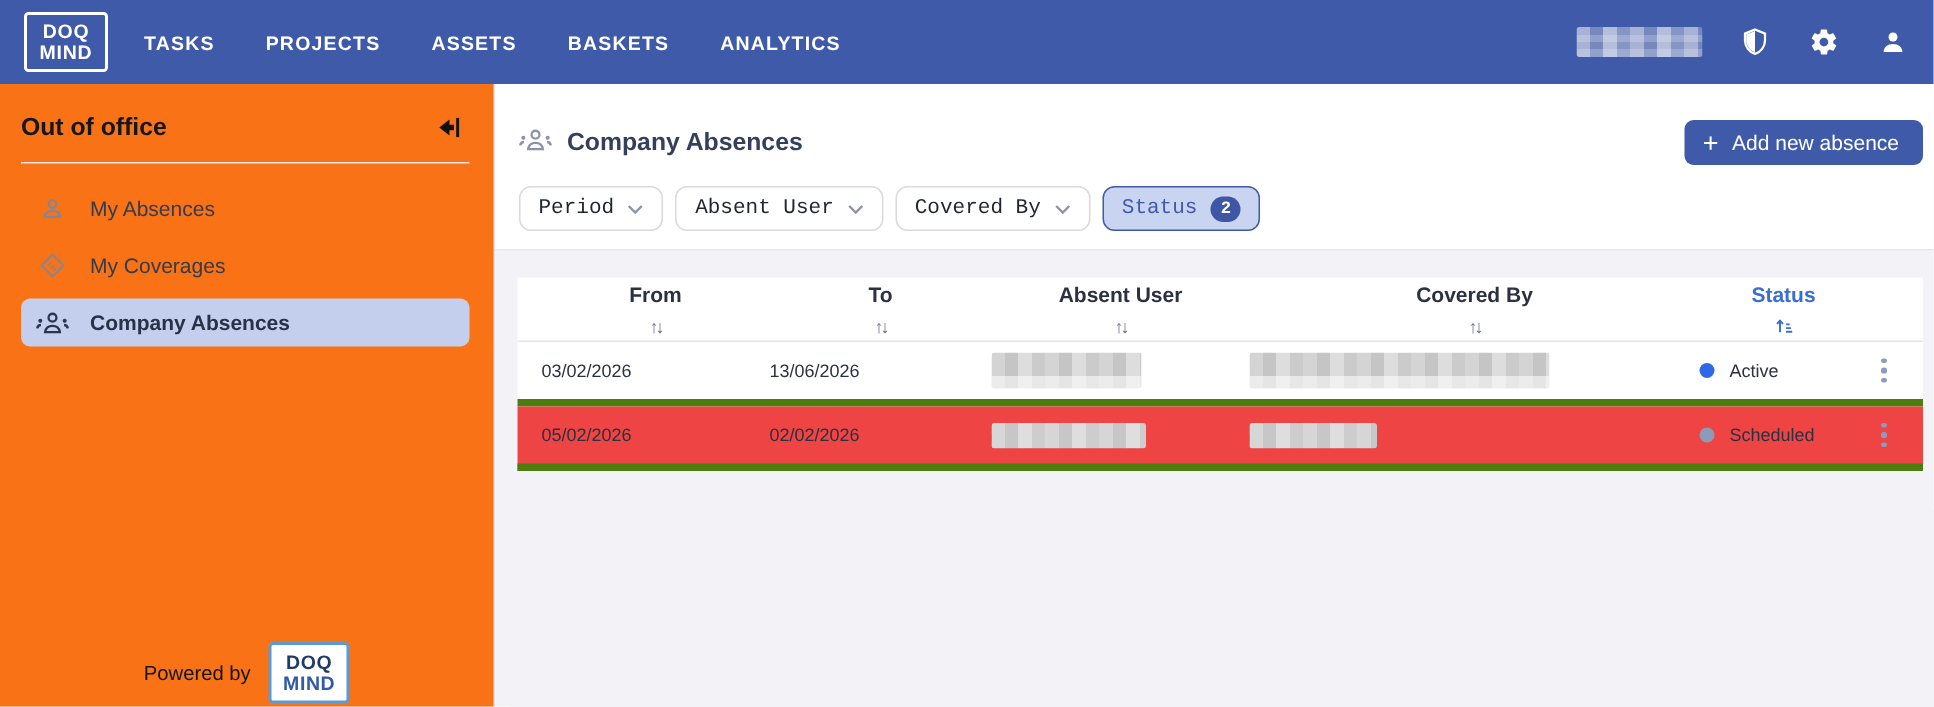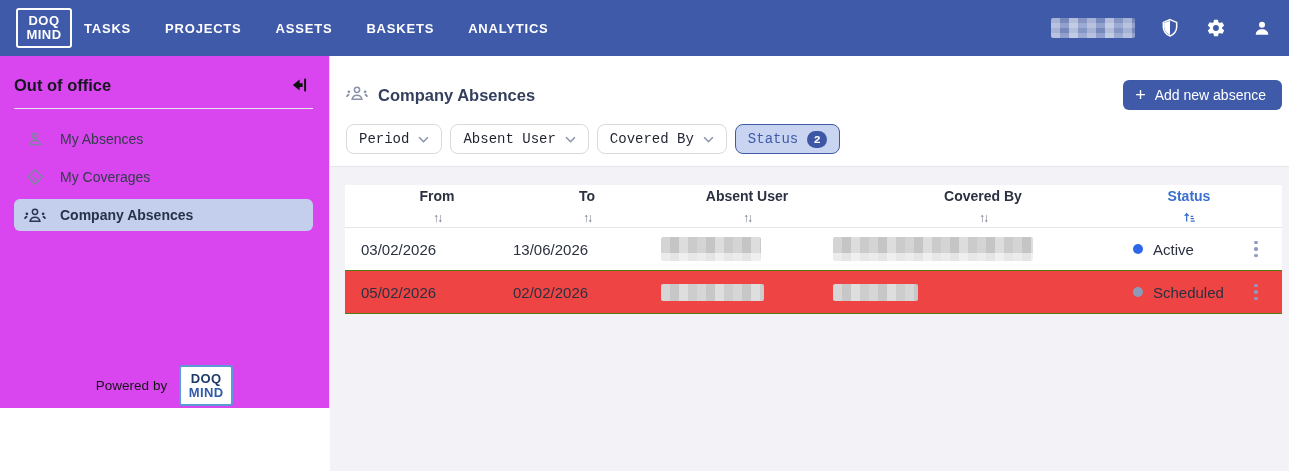--- a/index.html
+++ b/index.html
@@ -5,33 +5,33 @@
   * { margin:0; padding:0; box-sizing:border-box; }
   html,body { width:1289px; height:471px; overflow:hidden;
     font-family:"Liberation Sans", sans-serif; background:#fff; }
 
   
   .navbar { position:absolute; left:0; top:0; width:1289px; height:56px;
     background:#3F5AA8; display:flex; align-items:center; padding:0 16px; }
   .logo-box { width:56px; height:40px; border:2px solid #fff; border-radius:3px;
     display:flex; flex-direction:column; align-items:center; justify-content:center;
     color:#fff; font-weight:bold; font-size:13px; line-height:1.05; letter-spacing:.5px; }
-  .nav-items { display:flex; align-items:center; margin-left:12px; gap:34px; }
+  .nav-items { display:flex; align-items:center; margin-left:24px; gap:34px; }
   .nav-item { color:#fff; font-size:13px; font-weight:bold; letter-spacing:.8px; cursor:pointer; }
   .nav-right { margin-left:auto; display:flex; align-items:center; gap:24px; }
   .nav-user-redact { width:84px; height:20px; border-radius:2px;
     background-image:
       repeating-linear-gradient(90deg, rgba(255,255,255,.55) 0 9px, rgba(255,255,255,.30) 9px 18px, rgba(255,255,255,.62) 18px 27px, rgba(255,255,255,.38) 27px 36px),
       repeating-linear-gradient(0deg, rgba(255,255,255,.18) 0 5px, rgba(0,0,0,.05) 5px 10px);
     filter:blur(.4px); }
   .nav-icon { width:22px; height:22px; display:flex; align-items:center; justify-content:center; cursor:pointer; }
 
   
-  .sidebar { position:absolute; left:0; top:56px; width:330px; height:352px;
-    background:#d946ef; border-right:1px solid #E4E4E9; }
+  .sidebar { position:absolute; left:0; top:56px; width:330px; height:415px;
+    background:#f97316; border-right:1px solid #E4E4E9; }
   .sidebar-head { display:flex; align-items:center; justify-content:space-between;
     padding:18px 18px 12px 14px; }
   .sidebar-title { font-size:16.5px; font-weight:bold; color:#15171F; }
   .collapse-btn { width:22px; height:22px; display:flex; align-items:center; justify-content:center; cursor:pointer; }
   .sidebar-divider { height:1px; background:#E6E6EB; margin:0 16px 14px 14px; }
   .side-item { display:flex; align-items:center; gap:14px; height:32px;
     margin:6px 16px 3px 14px; padding:0 10px; border-radius:6px; cursor:pointer;
     color:#3A4050; font-size:14px; }
   .side-item .lbl { color:#343B4B; }
   .side-item.selected { background:#C4CFEE; }
@@ -68,21 +68,21 @@
     color:#fff; font-size:11.5px; font-weight:bold; display:flex; align-items:center; justify-content:center; }
 
   
   .table-card { position:absolute; left:15px; top:129px; width:937px; background:#fff; }
   .trow { display:grid; grid-template-columns:152px 148px 172px 300px 112px 1fr;
     align-items:center; height:43px; padding-left:16px; }
   .thead { border-bottom:1px solid #E5E5EB; }
   .th { display:flex; align-items:center; gap:7px; font-size:14px; font-weight:bold; color:#2B3140; cursor:pointer;flex-direction:column; }
   .th.sorted { color:#3A6ECF; }
   .sort-glyph { font-size:12px; color:#6A7180; letter-spacing:-2px; font-weight:normal; }
-  .tbody-row { font-size:15px; color:#2B3140; border-bottom:1px solid #4d7c0f; }
+  .tbody-row { font-size:12px; color:#2B3140; border-bottom:5px solid #4d7c0f; }
   .tbody-row.alt { background:#ef4444; }
   .status-cell { display:flex; align-items:center; gap:10px; }
   .dot { width:10px; height:10px; border-radius:50%; }
   .dot-active { background:#2D68E8; }
   .dot-scheduled { background:#8C9CB8; }
   .kebab { justify-self:end; margin-right:16px; width:22px; height:24px;
     display:flex; flex-direction:column; align-items:center; justify-content:center; gap:3px; cursor:pointer; }
   .kebab i { width:3.5px; height:3.5px; border-radius:50%; background:#8C9BBF; }
 
   

